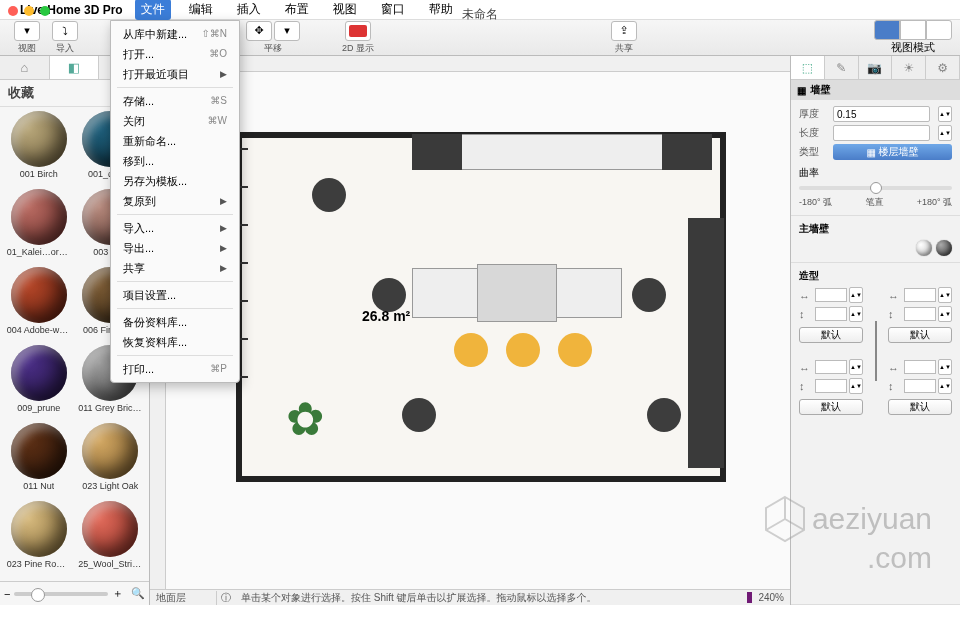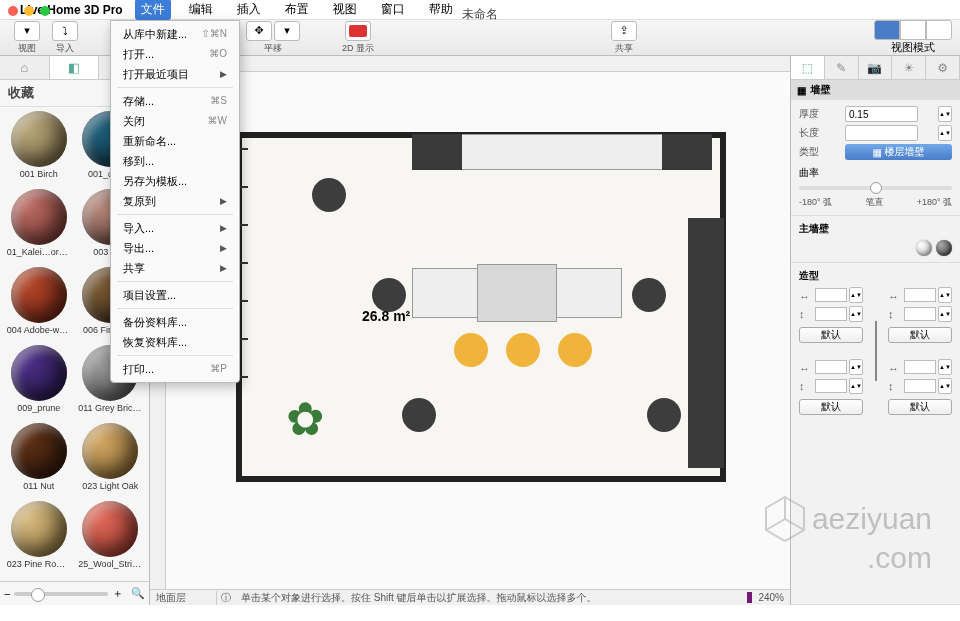--- a/index.html
+++ b/index.html
@@ -68,21 +68,21 @@
 .statusbar .tip { flex: 1; padding: 0 6px; }
 .statusbar .zoom { padding: 0 6px; border-left: 5px solid #701a75; }
 
 
 .inspector { width: 170px; border-left: 1px solid #bbb; background: #f2f2f2; display: flex; flex-direction: column; font-size: 10px; }
 .insptabs { height: 24px; display: flex; border-bottom: 1px solid #ccc; background: #eee; }
 .insptab { flex: 1; display: flex; align-items: center; justify-content: center; border-right: 1px solid #ccc; font-size: 12px; color: #888; }
 .insptab.active { background: #fff; color: #4a8; }
 .inspsection { padding: 6px 8px; border-bottom: 1px solid #ddd; }
 .inspsection .hdr { background: #ddd; margin: -6px -8px 6px; padding: 3px 6px; font-size: 10px; font-weight: 600; display: flex; align-items: center; gap: 4px; }
-.proprow { display: flex; align-items: center; margin: 3px 0; gap: 20px; }
+.proprow { display: flex; align-items: center; margin: 3px 0; gap: 8px; }
 .proprow .plabel { width: 26px; color: #555; }
 .propinput { flex: 1; height: 16px; background: #fff; border: 1px solid #bbb; border-radius: 2px; padding: 0 3px; display: flex; align-items: center; font-size: 10px; }
 .stepper { width: 14px; height: 16px; background: #fff; border: 1px solid #bbb; border-radius: 2px; display: flex; flex-direction: column; font-size: 6px; align-items: center; justify-content: center; line-height: 6px; }
 .propsel { flex: 1; height: 16px; background: linear-gradient(#6fa8e8,#4a7dc8); color: #fff; border-radius: 3px; display: flex; align-items: center; justify-content: center; font-size: 10px; }
 .curvature { display: flex; justify-content: space-between; font-size: 9px; color: #555; margin-top: 4px; }
 .curv-slider { height: 4px; background: #ddd; border-radius: 2px; margin: 6px 0; position: relative; }
 .curv-slider::after { content:''; position:absolute; left:50%; top:-4px; width:10px; height:10px; background:#fff; border:1px solid #999; border-radius:50%; transform:translateX(-50%); }
 .mainwallcolors { display: flex; justify-content: flex-end; gap: 4px; }
 .colorball { width: 16px; height: 16px; border-radius: 50%; box-shadow: inset -2px -2px 4px rgba(0,0,0,.4), 0 0 1px #888; }
 .shapepanel { display: flex; gap: 6px; }

